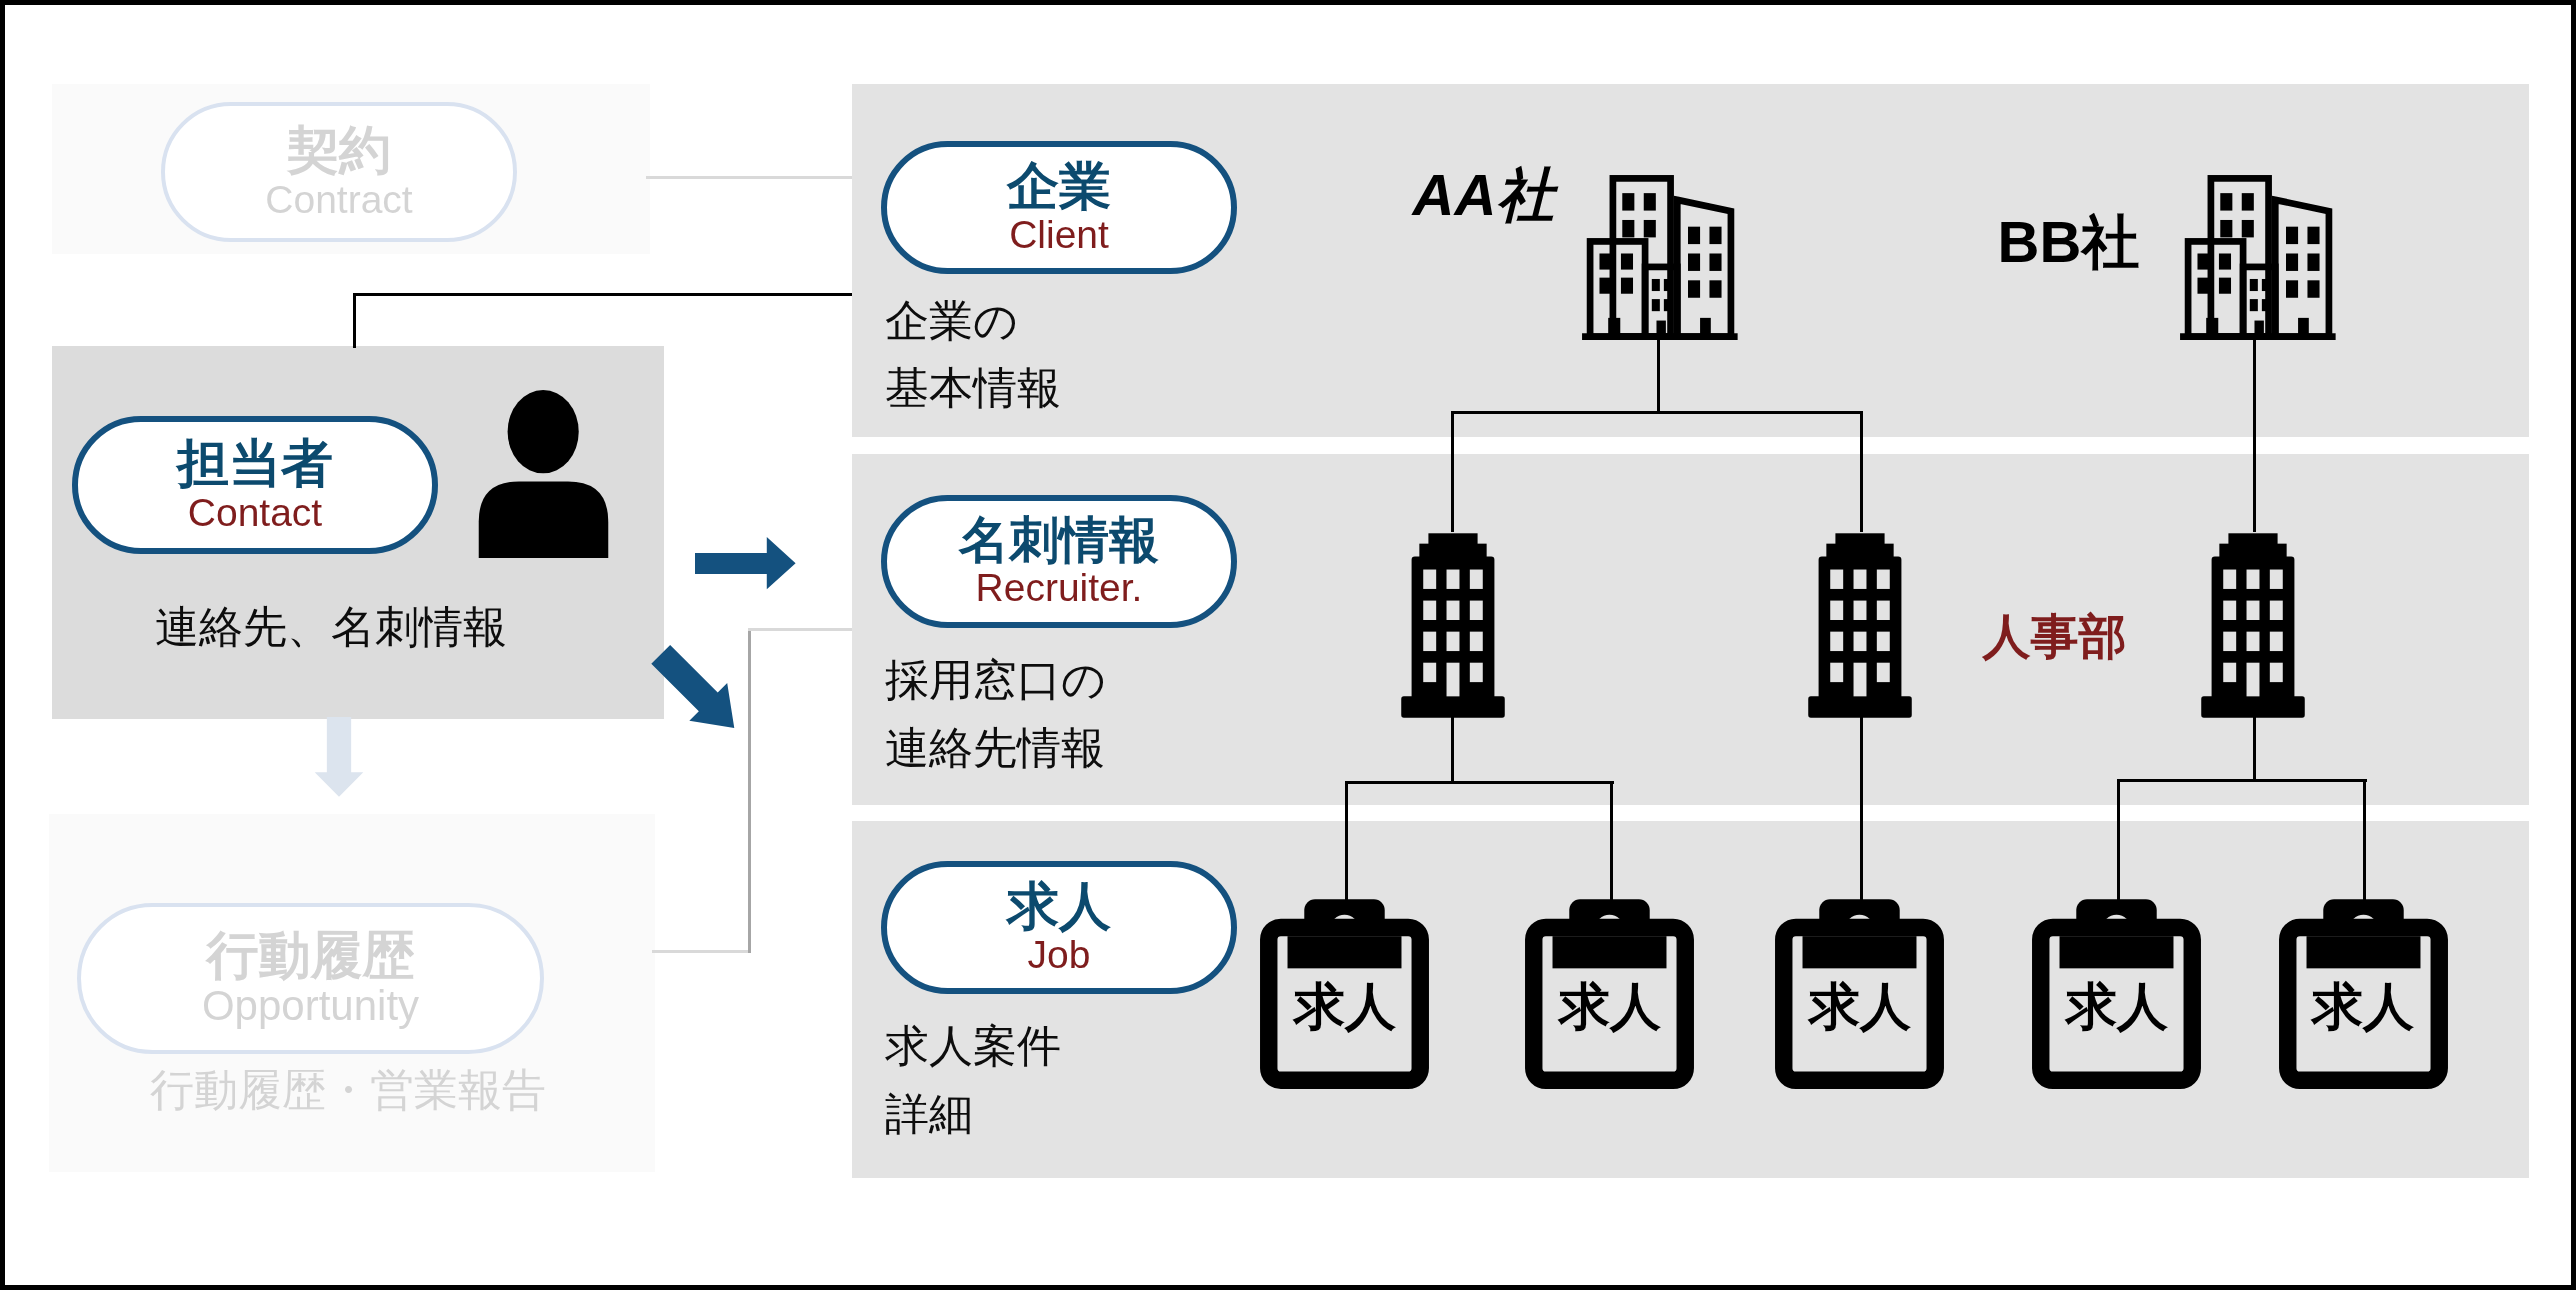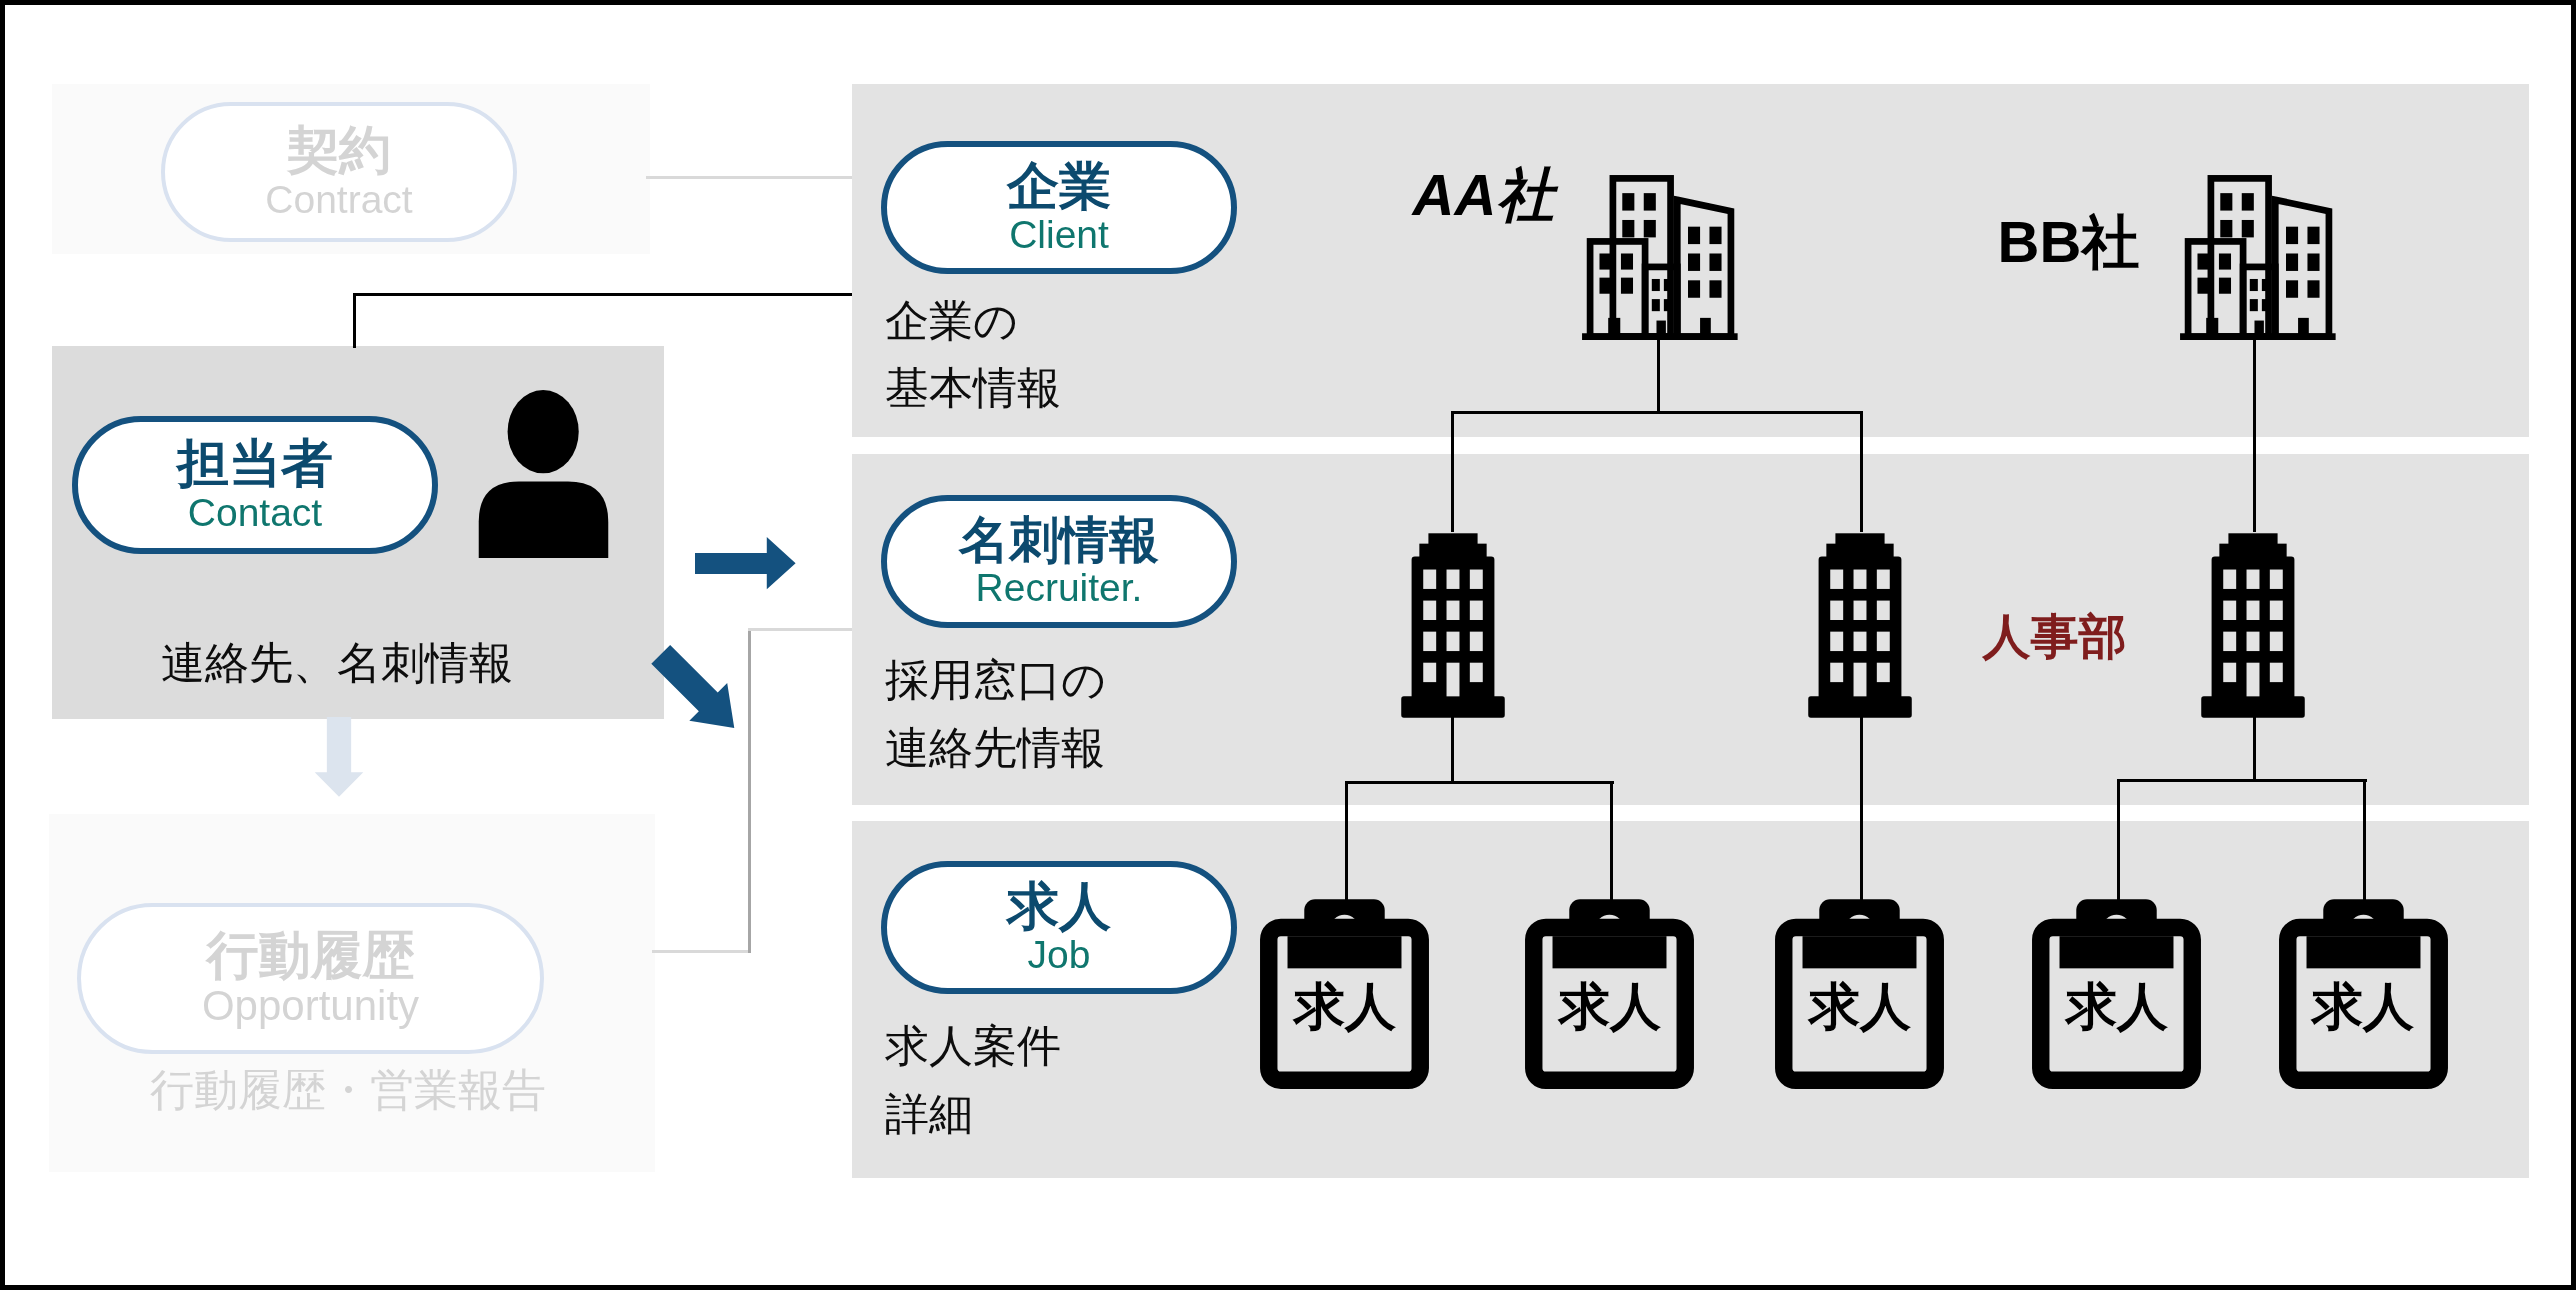--- a/index.html
+++ b/index.html
@@ -19,21 +19,21 @@
   .box-gray{background:#dcdcdc;}
   .panel{position:absolute;background:#e3e3e3;}
   .pill{
     position:absolute;background:#ffffff;border-radius:671px;
     display:flex;flex-direction:column;align-items:center;justify-content:center;
     box-sizing:border-box;text-align:center;
   }
   .pill-active{border:6px solid #14517f;}
   .pill-disabled{border:4.7px solid #d9e2f0;}
   .pill-jp{font-size:52px;font-weight:bold;color:#0c4a6e;line-height:1.08;}
-  .pill-en{font-size:39px;color:#0f766e;line-height:1.1;}
+  .pill-en{font-size:39px;color:#7f1d1d;line-height:1.1;}
   .pill-disabled .pill-jp,.pill-disabled .pill-en{color:#d4d4d4;}
   .desc{position:absolute;font-size:44px;color:#0d0d0d;line-height:1.2;white-space:nowrap;}
   .desc-center{display:flex;align-items:center;justify-content:center;text-align:center;}
   .desc-disabled{color:#d4d4d4;}
   .company-label{position:absolute;font-size:58px;font-weight:600;color:#000;
     display:flex;align-items:center;justify-content:center;white-space:nowrap;}
   .dept-label{position:absolute;font-size:48px;font-weight:600;color:#7f1d1d;
     display:flex;align-items:center;justify-content:center;white-space:nowrap;}
   .clip-label{position:absolute;font-size:51px;font-weight:600;color:#000;
     display:flex;align-items:center;justify-content:center;}
@@ -56,21 +56,21 @@
   <div class="box box-gray" style="left:47px;top:341px;width:612px;height:373px;">
   </div>
   <div class="pill pill-active" style="left:67px;top:411px;width:366px;height:138px;">
     <div class="pill-jp">担当者</div>
     <div class="pill-en">Contact</div>
   </div>
   <svg class="abs" style="left:463px;top:385px;" width="151" height="168" viewBox="0 0 225 250">
     <ellipse cx="112" cy="62" rx="53" ry="62" fill="#000"></ellipse>
     <path d="M16 250 V196 Q16 136 76 136 H149 Q209 136 209 196 V250 Z" fill="#000"></path>
   </svg>
-  <div class="desc desc-center" style="left:70px;top:591px;width:524px;height:62px;margin-top:36px;">連絡先、名刺情報</div>
+  <div class="desc desc-center" style="left:64px;top:591px;width:524px;height:62px;">連絡先、名刺情報</div>
 
   <div class="box box-light" style="left:44px;top:809px;width:606px;height:358px;">
   </div>
   <div class="pill pill-disabled" style="left:72px;top:866px;width:467px;height:151px;margin-top:32px;">
     <div class="pill-jp">行動履歴</div>
     <div class="pill-en" style="font-size:42px;">Opportunity</div>
   </div>
   <div class="desc desc-center desc-disabled" style="left:54px;top:1054px;width:578px;height:62px;">行動履歴・営業報告</div>
 
   <div class="ln ln-light" style="left:641px;top:171px;width:207px;height:3.4px;"></div>

